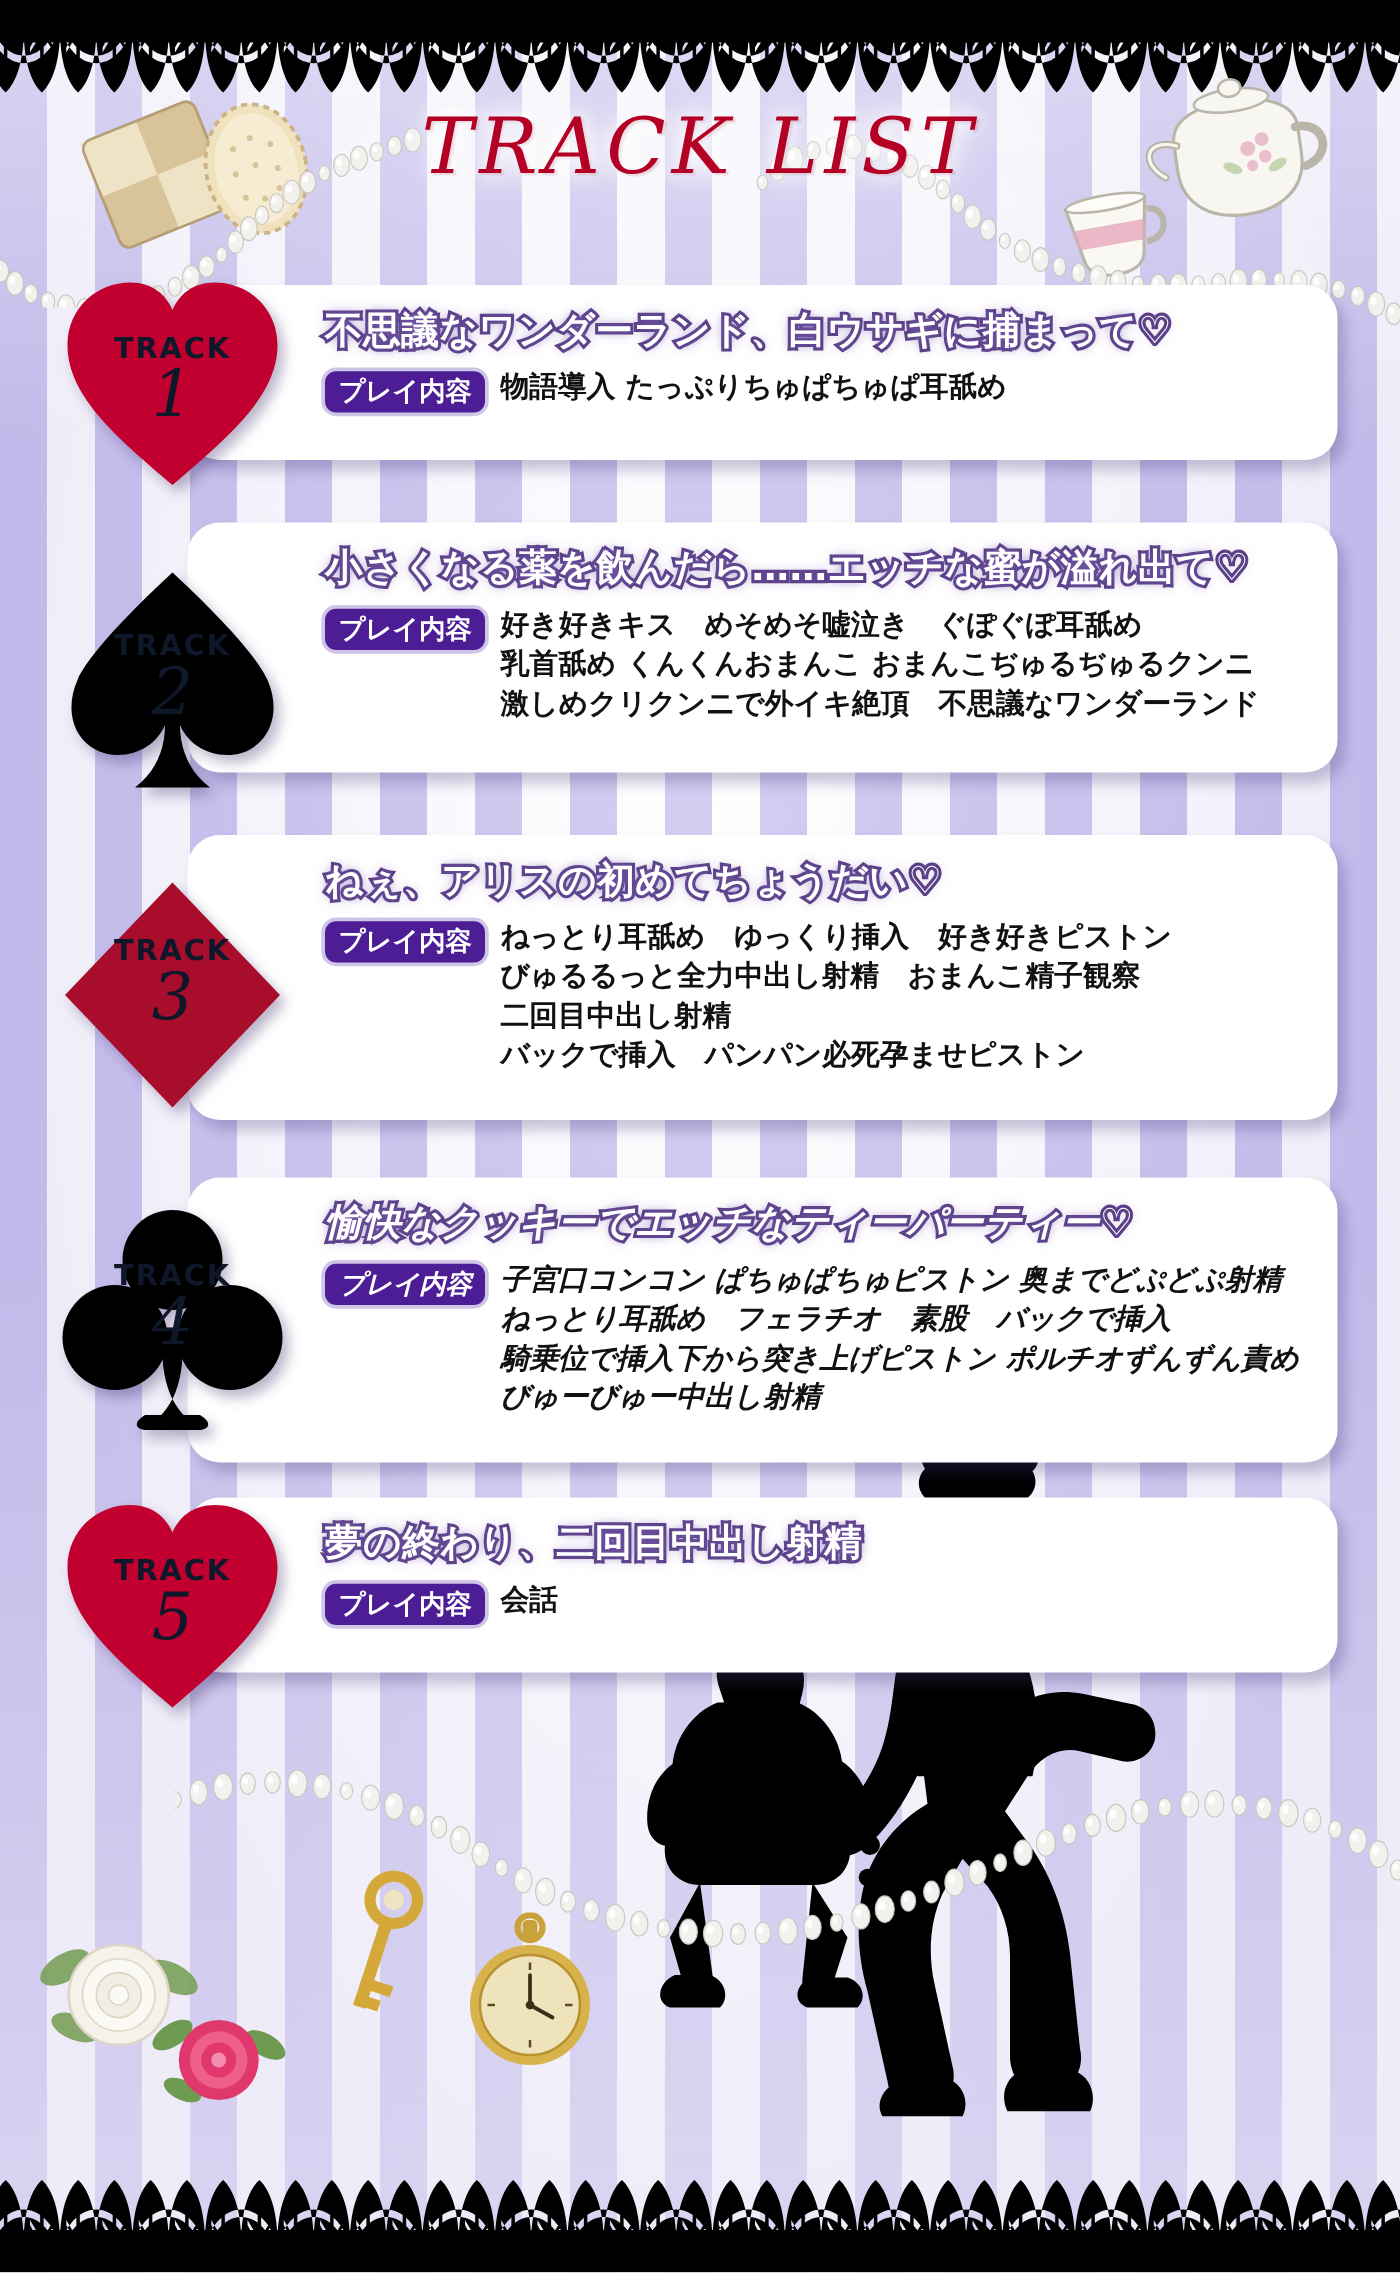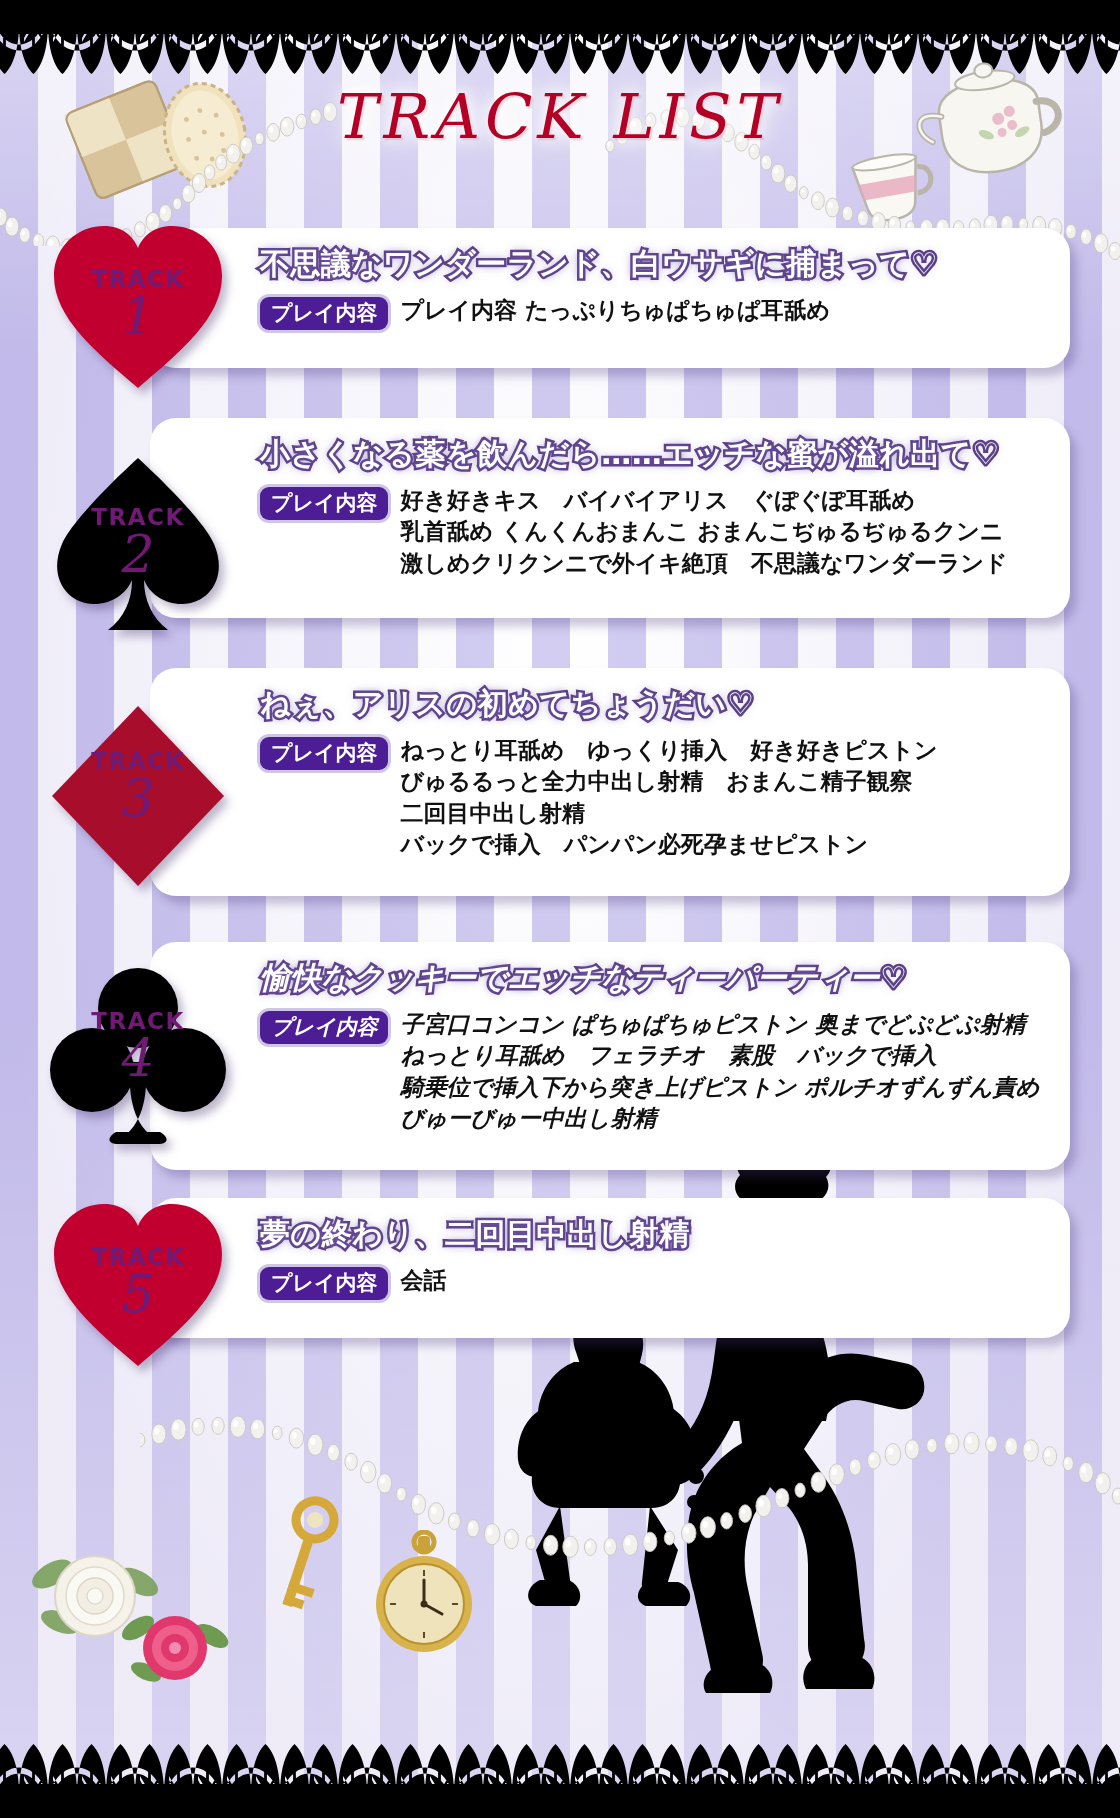--- a/index.html
+++ b/index.html
@@ -122,21 +122,21 @@
   
   .suit {
     position:absolute;
     width:200px; height:200px;
     filter: drop-shadow(5px 6px 5px rgba(60,40,100,0.35));
     z-index:5;
   }
   .suit svg { display:block; width:100%; height:100%; }
   .suit-label {
     position:absolute; width:200px; text-align:center;
-    color:#701a75; z-index:6; pointer-events:none;
+    color:#0f172a; z-index:6; pointer-events:none;
   }
   .suit-label .tl {
     font-size:23px; font-weight:bold; letter-spacing:1.5px;
     font-family:"DejaVu Sans","Liberation Sans",sans-serif;
     display:block;
   }
   .suit-label .tn {
     font-family:"DejaVu Serif","Liberation Serif",serif;
     font-style:italic; font-size:52px; line-height:0.95; display:block;
   }
@@ -657,21 +657,21 @@
 
   <div class="tracks">
 
     <div class="track-row" style="top:228px;">
       <div class="card" style="top:0;height:140px;">
         <div class="card-inner">
           <div class="track-title">不思議なワンダーランド、白ウサギに捕まって♡</div>
           <div class="content-block">
             <span class="badge">プレイ内容</span>
             <div class="content-lines">
-              <div class="ln">プレイ内容 たっぷりちゅぱちゅぱ耳舐め</div>
+              <div class="ln">物語導入 たっぷりちゅぱちゅぱ耳舐め</div>
             </div>
           </div>
         </div>
       </div>
       <div class="suit" style="left:38px;top:-22px;">
         <svg viewBox="0 0 200 200">
             <path d="M100 182 C58 146 16 112 16 70 C16 40 40 20 66 20 C84 20 95 30 100 42 C105 30 116 20 134 20 C160 20 184 40 184 70 C184 112 142 146 100 182 Z" fill="#c2002f"></path>
           </svg>
       </div>
       <div class="suit-label" style="left:38px;top:38px;">
@@ -680,21 +680,21 @@
       </div>
     </div>
 
     <div class="track-row" style="top:418px;">
       <div class="card" style="top:0;height:200px;">
         <div class="card-inner">
           <div class="track-title">小さくなる薬を飲んだら……エッチな蜜が溢れ出て♡</div>
           <div class="content-block">
             <span class="badge">プレイ内容</span>
             <div class="content-lines">
-              <div class="ln">好き好きキス　バイバイアリス　ぐぽぐぽ耳舐め</div>
+              <div class="ln">好き好きキス　めそめそ嘘泣き　ぐぽぐぽ耳舐め</div>
               <div class="ln">乳首舐め くんくんおまんこ おまんこぢゅるぢゅるクンニ</div>
               <div class="ln">激しめクリクンニで外イキ絶頂　不思議なワンダーランド</div>
             </div>
           </div>
         </div>
       </div>
       <div class="suit" style="left:38px;top:26px;">
         <svg viewBox="0 0 200 200">
             <path d="M100 14 C100 14 36 72 24 100 C10 132 28 160 56 160 C74 160 88 150 94 136 C94 156 86 174 70 186 L130 186 C114 174 106 156 106 136 C112 150 126 160 144 160 C172 160 190 132 176 100 C164 72 100 14 100 14 Z" fill="#000000"></path>
           </svg>

